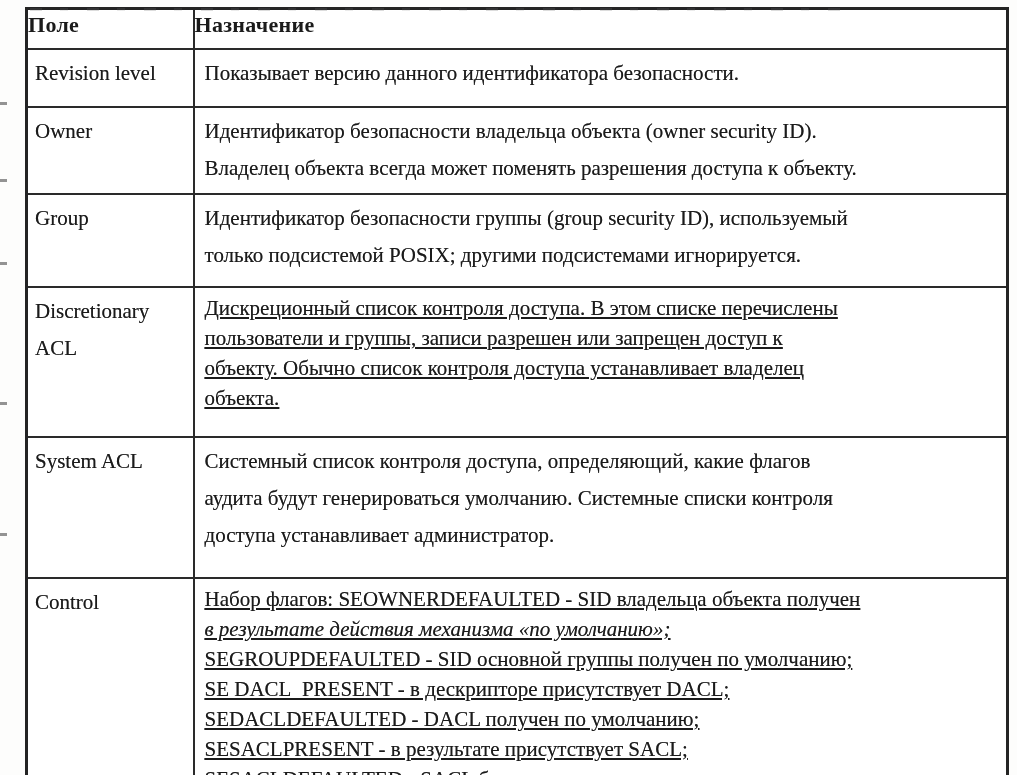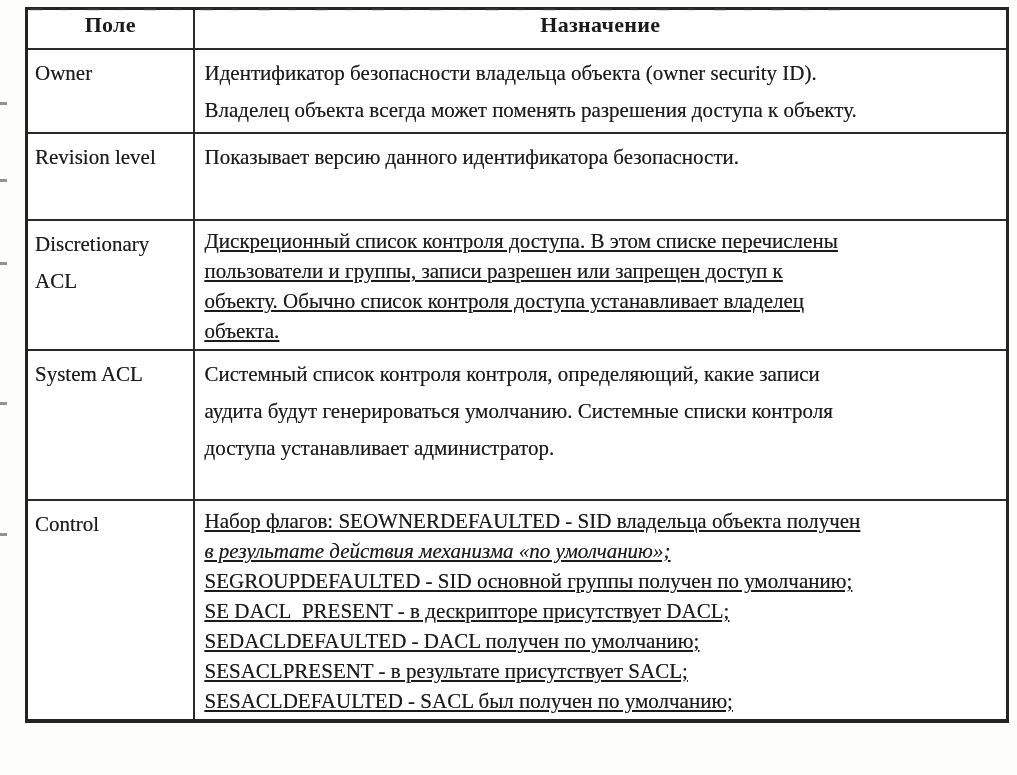--- a/index.html
+++ b/index.html
@@ -50,21 +50,21 @@
   }
   col.c1 { width: 167px; }
   th, td {
     border: 2px solid #2a2a2a;
     vertical-align: top;
     text-align: left;
   }
   th {
     font-size: 22px;
     font-weight: bold;
-    text-align: center;
+    text-align: left;
     height: 33px;
     padding: 2px 0 3px 0;
     letter-spacing: 0.3px;
   }
   td {
     font-size: 21px;
     text-shadow: 0 0 0.6px rgba(45,45,45,0.65);
   }
   td.field-cell {
     padding: 5px 4px 3px 7px;
@@ -103,49 +103,56 @@
       <col class="c2">
     </colgroup>
     <thead>
       <tr>
         <th>Поле</th>
         <th>Назначение</th>
       </tr>
     </thead>
     <tbody id="table-body">
   <tr class="loose">
+    <td class="field-cell">Revision level</td>
+    <td class="desc-cell">
+            <div class="line">Показывает версию данного идентификатора безопасности.</div>
+          </td>
+  </tr>
+
+  <tr class="loose">
     <td class="field-cell">Owner</td>
     <td class="desc-cell">
             <div class="line">Идентификатор безопасности владельца объекта (owner security ID).</div>
             <div class="line">Владелец объекта всегда может поменять разрешения доступа к объекту.</div>
           </td>
   </tr>
 
   <tr class="loose">
-    <td class="field-cell">Revision level</td>
+    <td class="field-cell">Group</td>
     <td class="desc-cell">
-            <div class="line">Показывает версию данного идентификатора безопасности.</div>
+            <div class="line">Идентификатор безопасности группы (group security ID), используемый</div>
+            <div class="line">только подсистемой POSIX; другими подсистемами игнорируется.</div>
           </td>
   </tr>
-
 
   <tr class="tight">
     <td class="field-cell">Discretionary ACL</td>
     <td class="desc-cell">
             <div class="line">Дискреционный список контроля доступа. В этом списке перечислены</div>
             <div class="line">пользователи и группы, записи разрешен или запрещен доступ к</div>
             <div class="line">объекту. Обычно список контроля доступа устанавливает владелец</div>
             <div class="line">объекта.</div>
           </td>
   </tr>
 
   <tr class="loose">
     <td class="field-cell">System ACL</td>
     <td class="desc-cell">
-            <div class="line">Системный список контроля контроля, определяющий, какие записи</div>
+            <div class="line">Системный список контроля доступа, определяющий, какие флагов</div>
             <div class="line">аудита будут генерироваться умолчанию. Системные списки контроля</div>
             <div class="line">доступа устанавливает администратор.</div>
           </td>
   </tr>
 
   <tr class="tight">
     <td class="field-cell">Control</td>
     <td class="desc-cell">
             <div class="line">Набор флагов: SEOWNERDEFAULTED - SID владельца объекта получен</div>
             <div class="line italic">в результате действия механизма «по умолчанию»;</div>

